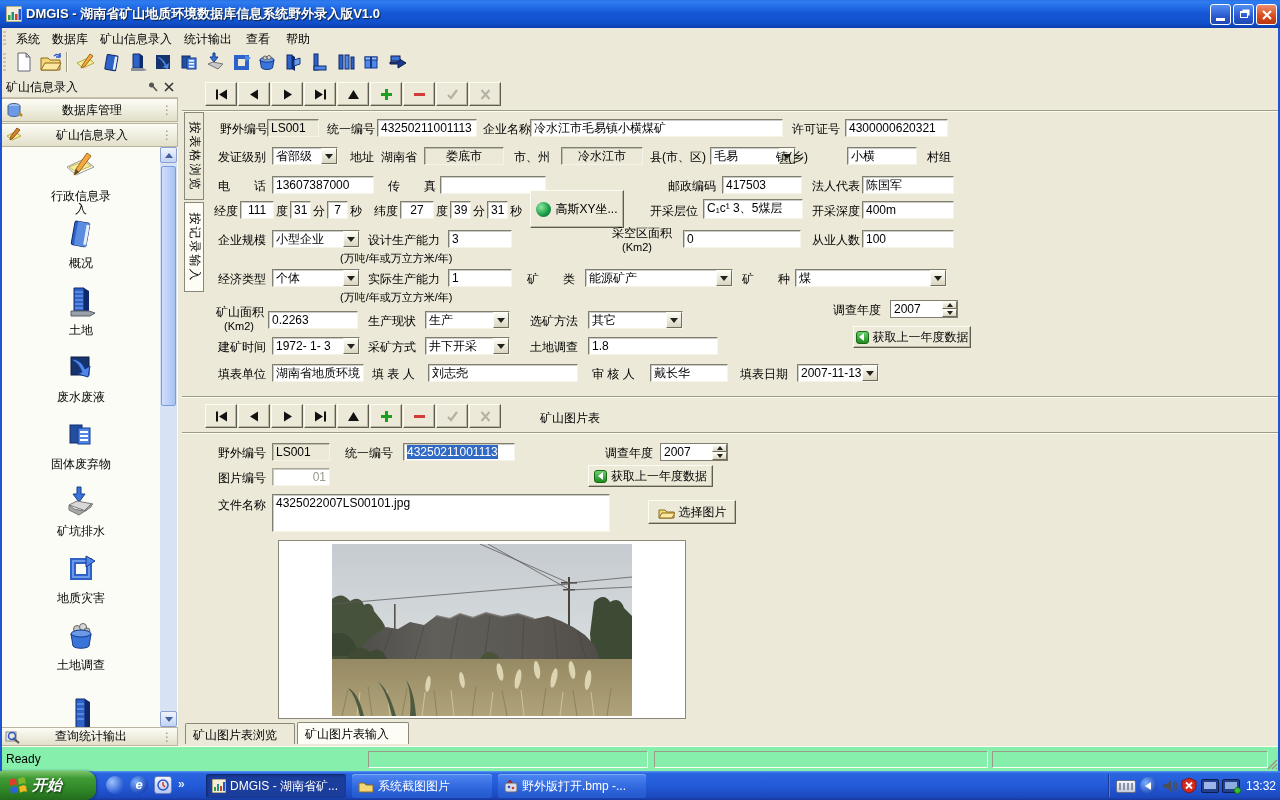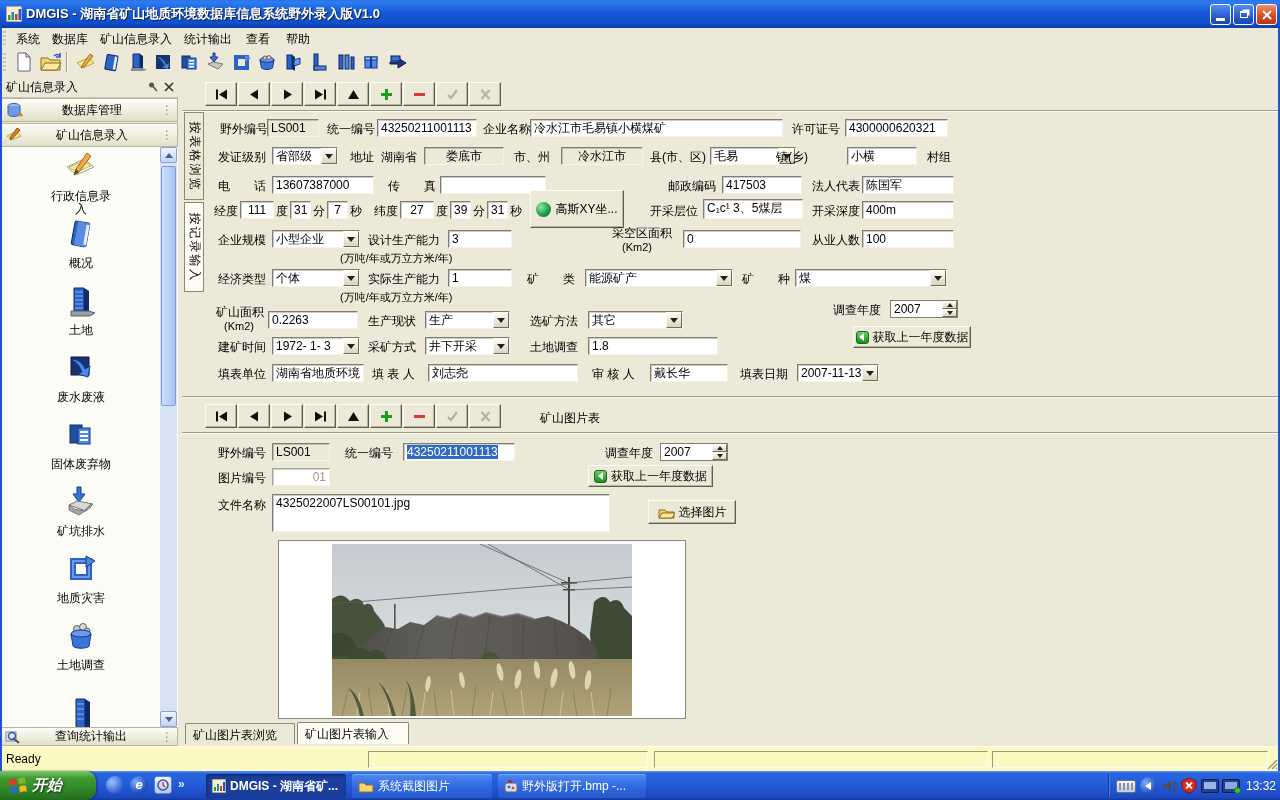--- a/index.html
+++ b/index.html
@@ -65,32 +65,32 @@
   .sbtn.dn::after{ border-top:5px solid #44609c; margin-top:4px;}
   .sthumb { position:absolute; left:1px; width:15px; background:linear-gradient(90deg,#cfdffc,#a8c2f2); border:1px solid #7b9ae0; border-radius:2px; }
   
   .vtab { position:absolute; left:184px; width:20px; background:#ece9d8; border:1px solid #8a887a; display:flex; align-items:center; justify-content:center; }
   .vtab span { transform:rotate(90deg); white-space:nowrap; font-size:12px; letter-spacing:2px; }
   .vtab.active { background:#fdfdf5; }
   
   .btab { position:absolute; background:#ece9d8; border:1px solid #8a887a; border-bottom:none; border-radius:2px 2px 0 0; font-size:12px; padding:3px 7px 0; height:21px; }
   .btab.active { background:#fdfdf5; height:22px; z-index:3; }
   
-  .statusbar { position:absolute; left:0; top:746px; width:1280px; height:25px; background:#fef9c3; border-top:1px solid #fdfcf2; }
+  .statusbar { position:absolute; left:0; top:746px; width:1280px; height:25px; background:#86efac; border-top:1px solid #fdfcf2; }
   .spanel { position:absolute; top:4px; height:17px; border:1px solid; border-color:#9c9a86 #fdfcf2 #fdfcf2 #9c9a86; }
   
   .taskbar { position:absolute; left:0; top:771px; width:1280px; height:29px;
      background:linear-gradient(180deg,#5a97f5 0%,#2a66e0 8%,#2258d6 55%,#1b47bc 92%,#15389c 100%); }
   .startbtn { position:absolute; left:0; top:0; height:29px; width:96px; border-radius:0 10px 10px 0;
      background:linear-gradient(180deg,#7cc46a 0%,#3f9c34 25%,#2e8326 70%,#236b1c 100%); display:flex; align-items:center;
      box-shadow:1px 0 3px rgba(0,0,0,.4); }
   .start-text { color:#fff; font-size:15px; font-weight:bold; font-style:italic; text-shadow:1px 1px 2px #14320e; margin-left:4px; }
   .taskbtn { position:absolute; top:3px; height:24px; border-radius:3px; background:linear-gradient(#4f87f2,#2e66dd 60%,#2558cc);
      box-shadow:inset 0 1px 0 #7babf8; color:#fff; font-size:12px; display:flex; align-items:center; gap:4px; padding:0 6px; overflow:hidden; white-space:nowrap; }
-  .taskbtn.active { background:#1b3d9c; box-shadow:inset 1px 1px 3px #0c2460;font-weight:bold; }
+  .taskbtn.active { background:#1b3d9c; box-shadow:inset 1px 1px 3px #0c2460; }
   .tray-time { position:absolute; color:#fff; font-size:12px; top:8px; }
   .ql-icon { position:absolute; top:5px; width:18px; height:18px; border-radius:50%; }
   .edge { position:absolute; width:2px; top:28px; height:743px; background:#1b55d4; z-index:5; }
 </style>
 </head>
 <body>
 
 <div id="app">
 
   <div class="titlebar">

